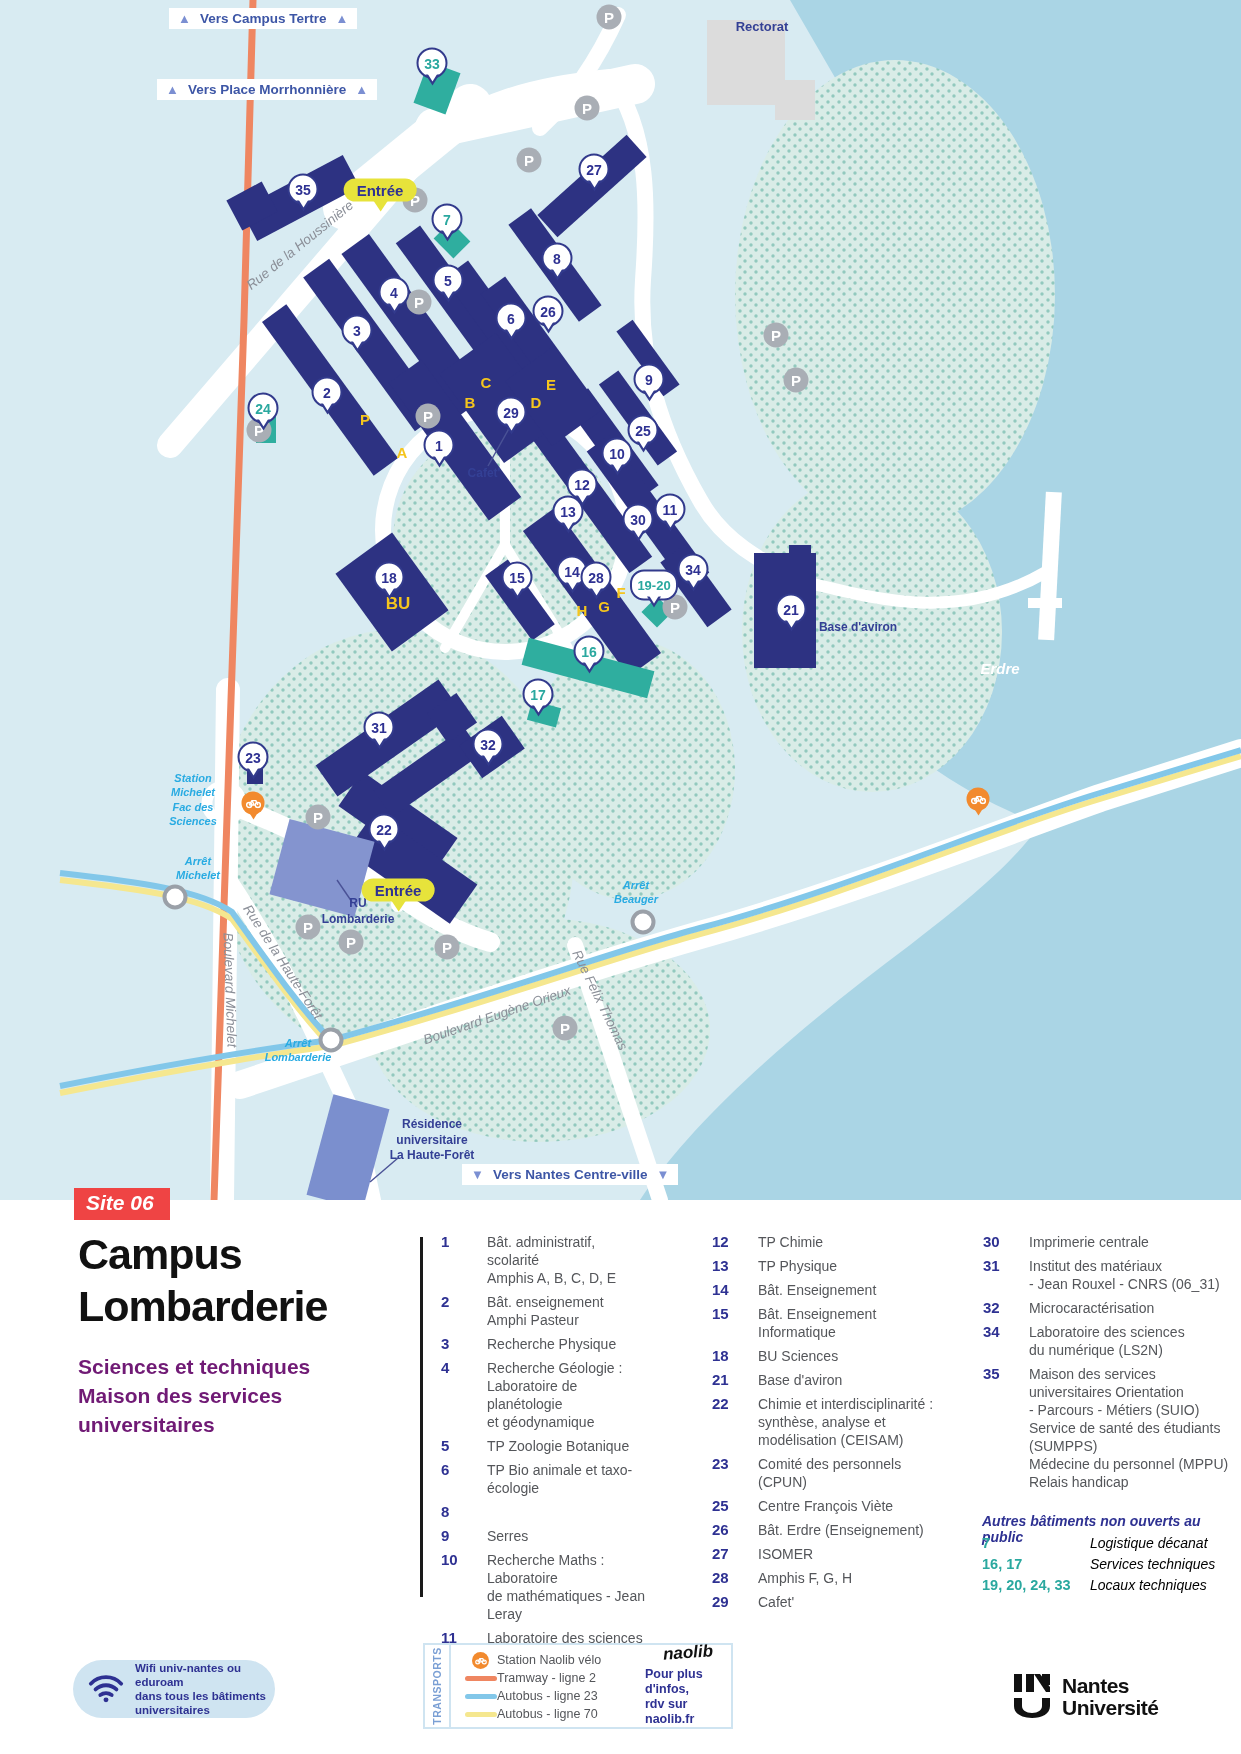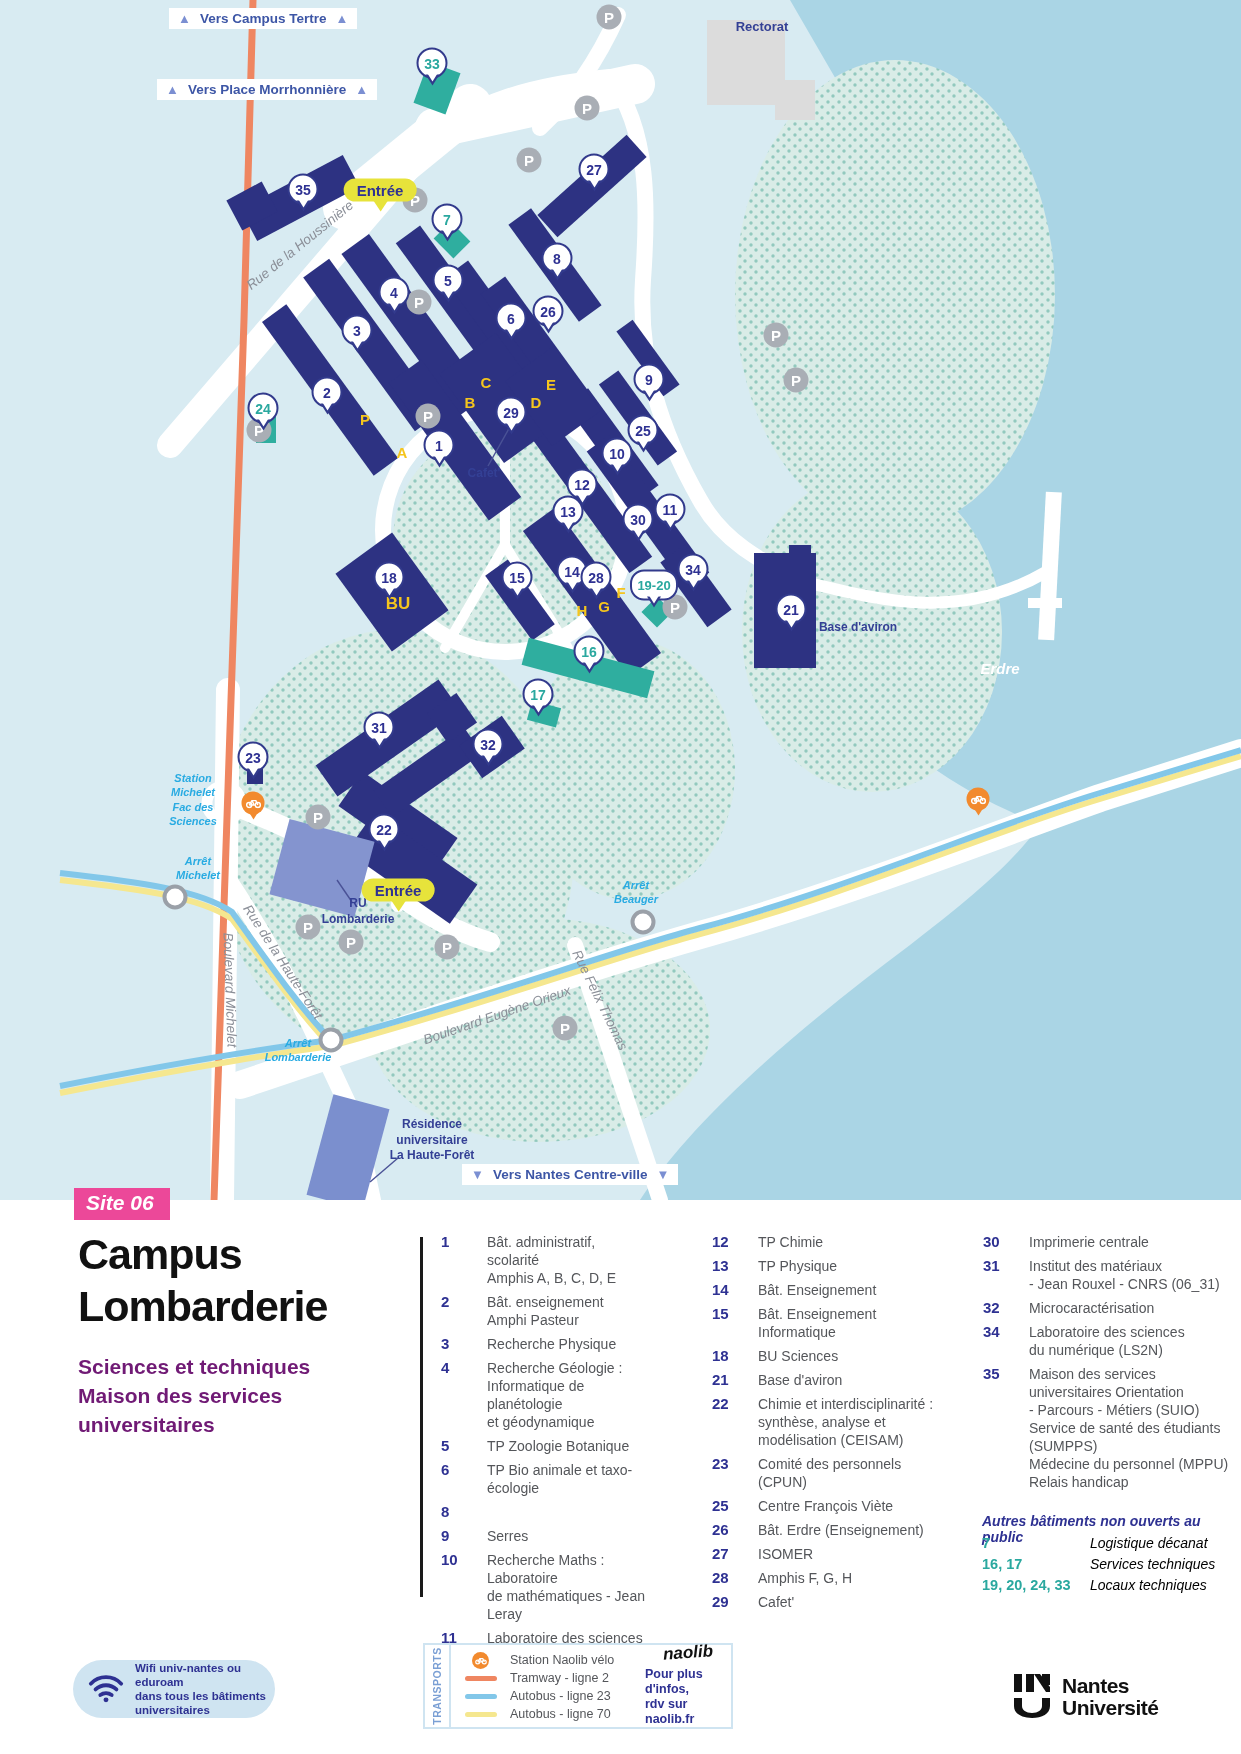--- a/index.html
+++ b/index.html
@@ -34,21 +34,21 @@
         font-style:italic;font-size:11px;text-align:center;white-space:pre-line;line-height:1.3;}
   .street{position:absolute;z-index:2;color:#8b8f98;font-style:italic;font-size:13.5px;white-space:nowrap;}
   .erdre{position:absolute;z-index:2;transform:translate(-50%,-50%);color:#fff;font-weight:bold;
         font-style:italic;font-size:15px;}
   .stop{position:absolute;z-index:4;width:17px;height:17px;transform:translate(-50%,-50%);
         background:#fff;border:4px solid #9aa0a8;border-radius:50%;box-sizing:content-box;}
   .bike{position:absolute;z-index:6;width:23px;height:23px;transform:translate(-50%,-50%);
         background:#f28a2e;border-radius:50%;display:flex;align-items:center;justify-content:center;}
   .bike::after{content:"";position:absolute;left:50%;top:20px;transform:translateX(-50%);
         border:5px solid transparent;border-top:8px solid #f28a2e;}
-  .sitebadge{position:absolute;z-index:7;background:#ec4899;color:#fff;font-weight:bold;font-style:italic;
+  .sitebadge{position:absolute;z-index:7;background:#ef4444;color:#fff;font-weight:bold;font-style:italic;
         font-size:21px;padding:3px 16px 5px 12px;}
 
   
   .title{position:absolute;left:78px;top:1228px;color:#111;font-weight:bold;font-size:43px;
         line-height:52px;white-space:pre-line;letter-spacing:-1px;}
   .subtitle{position:absolute;left:78px;top:1352px;color:#701a75;font-weight:bold;font-size:21px;
         line-height:29px;white-space:pre-line;}
   .vbar{position:absolute;left:420px;top:1237px;width:3px;height:360px;background:#1a1a1a;}
   .lcol{position:absolute;display:flex;flex-direction:column;}
   .lrow{display:flex;margin-bottom:6px;}
@@ -60,21 +60,21 @@
   .olabel{color:#000000;font-style:italic;font-size:14px;line-height:17px;}
   .wifi{position:absolute;left:73px;top:1660px;width:202px;height:58px;background:#cfe4f1;border-radius:29px;
         display:flex;align-items:center;gap:10px;padding:0 6px 0 14px;box-sizing:border-box;}
   .wifi-text{color:#2e3192;font-weight:bold;font-size:11.5px;line-height:14px;white-space:pre-line;}
   .tbox{position:absolute;left:423px;top:1643px;width:310px;height:86px;background:#fff;
         border:2px solid #cfe4f1;box-sizing:border-box;display:flex;}
   .tbox-side{flex:none;width:24px;border-right:2px solid #cfe4f1;position:relative;}
   .tbox-side span{position:absolute;left:50%;top:50%;transform:translate(-50%,-50%) rotate(-90deg);
         color:#7a9fd4;font-weight:bold;font-size:10.5px;letter-spacing:.5px;white-space:nowrap;}
   .titems{padding:6px 0 0 14px;flex:none;width:180px;}
-  .titem{display:flex;align-items:center;gap:13px;height:18px;}
+  .titem{display:flex;align-items:center;gap:0;height:18px;}
   .titem .lbl{color:#54565a;font-size:12.5px;white-space:nowrap;}
   .swatch{flex:none;width:32px;height:5px;border-radius:3px;}
   .sw-tram{background:#ef8661;}.sw-b23{background:#82c7e9;}.sw-b70{background:#f5e78f;}
   .bike-sm{flex:none;width:17px;height:17px;margin-left:7px;margin-right:8px;background:#f28a2e;border-radius:50%;
         display:flex;align-items:center;justify-content:center;}
   .naolib-wrap{flex:1;display:flex;flex-direction:column;align-items:center;justify-content:center;gap:2px;}
   .naolib-logo{color:#111;font-weight:bold;font-style:italic;font-size:17px;transform:rotate(-4deg);line-height:15px;}
   .naolib-bar{width:46px;height:4px;background:#111;transform:rotate(-4deg);}
   .naolib-info{color:#2e3192;font-weight:bold;font-size:12.5px;text-align:left;line-height:15px;
         white-space:pre-line;margin-top:3px;}
@@ -422,21 +422,21 @@
         <span class="ltxt">Bât. enseignement
 Amphi Pasteur</span>
       </div>
     <div class="lrow">
         <span class="lnum">3</span>
         <span class="ltxt">Recherche Physique</span>
       </div>
     <div class="lrow">
         <span class="lnum">4</span>
         <span class="ltxt">Recherche Géologie :
-Informatique de planétologie
+Laboratoire de planétologie
 et géodynamique</span>
       </div>
     <div class="lrow">
         <span class="lnum">5</span>
         <span class="ltxt">TP Zoologie Botanique</span>
       </div>
     <div class="lrow">
         <span class="lnum">6</span>
         <span class="ltxt">TP Bio animale et taxo-écologie</span>
       </div>

